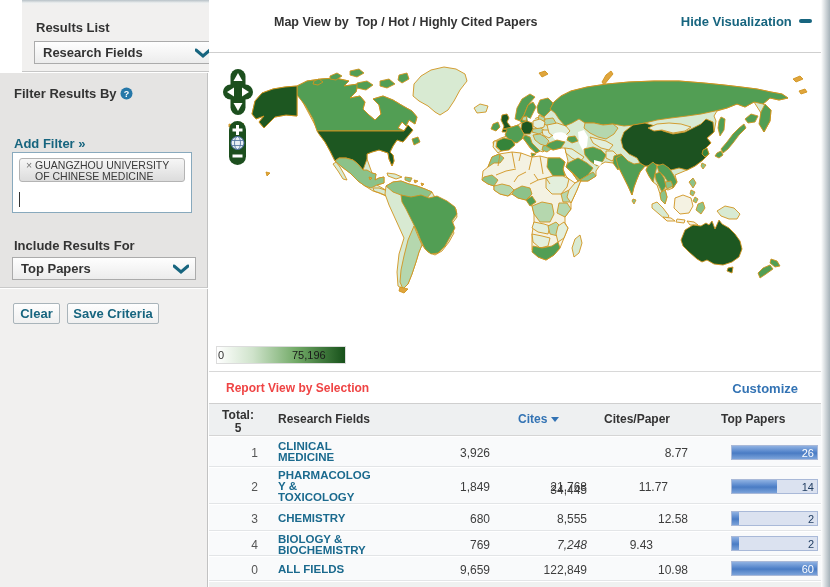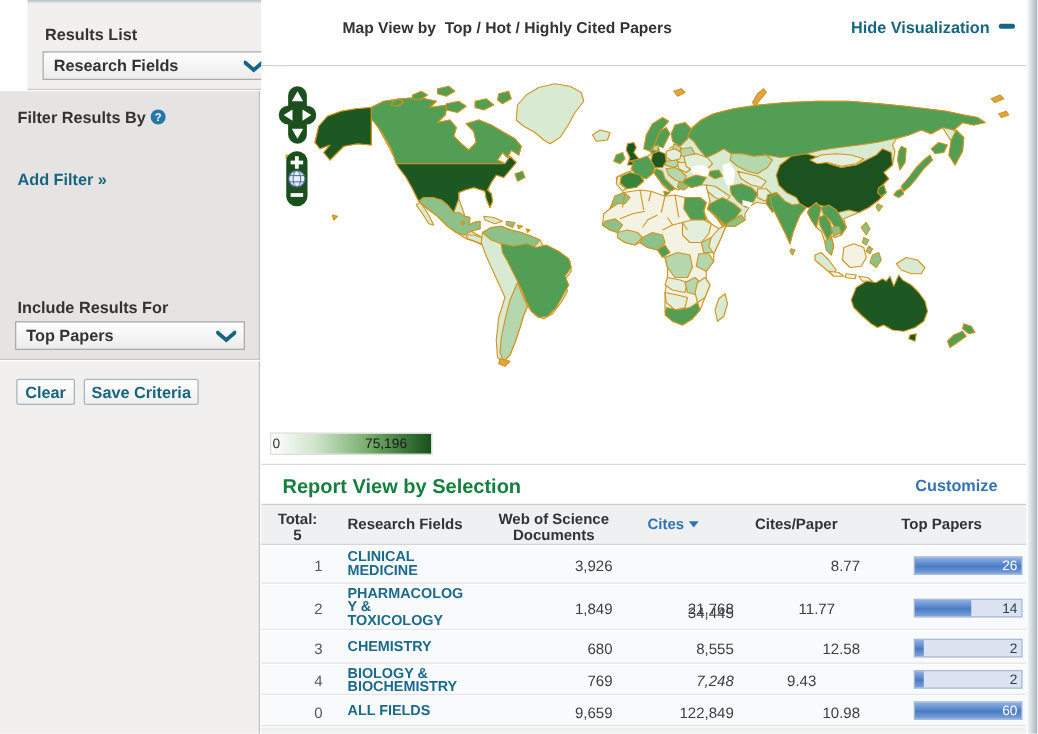--- a/index.html
+++ b/index.html
@@ -72,20 +72,24 @@
   </div>
 </div>
 <div class="abs" id="side2">
   <div class="abs lbl" style="left:14px; top:13px;">Filter Results By
     <svg style="vertical-align:-2px" width="13" height="13" viewBox="0 0 13 13">
         <circle cx="6.5" cy="6.5" r="6" fill="#2577a8"></circle>
         <text x="6.5" y="9.6" font-size="9" font-weight="bold" fill="#fff" text-anchor="middle">?</text>
 </svg>
   </div>
   <div class="abs b teal" style="left:14px; top:63px; font-size:13px;">Add Filter »</div>
+  <div class="abs" id="fbox_">
+    <div id="ftag"><span style="color:#777;">×</span> GUANGZHOU UNIVERSITY<br><span style="padding-left:9px;">OF CHINESE MEDICINE</span></div>
+    <div id="caret"></div>
+  </div>
   <div class="abs lbl" style="left:14px; top:165px;">Include Results For</div>
   <div class="sel" style="top:184px;">Top Papers
     <svg class="chev" viewBox="0 0 16 11">
         <path d="M1,2 L8,8 L15,2" fill="none" stroke="#17657f" stroke-width="3" stroke-linecap="round"></path>
 </svg>
   </div>
 </div>
 <div class="abs" id="side3">
   <div class="btn" style="left:13px; top:14px; width:47px;">Clear</div>
   <div class="btn" style="left:67px; top:14px; width:92px;">Save Criteria</div>
@@ -233,27 +237,26 @@
 </svg>
 </div>
 
 <div class="abs" id="ctrl"></div>
 
 <div class="abs" id="legend"></div>
 <div class="abs" style="left:218px; top:349px; font-size:11px; color:#333;">0</div>
 <div class="abs" style="left:292px; top:349px; font-size:11px; color:#1a1a1a;">75,196</div>
 
 <div class="abs" id="rvhdr">
-  <div class="abs b" style="left:17px; top:9px; font-size:16px; color:#15803d;">Report View by Selection</div>
+  <div class="abs b" style="left:17px; top:9px; font-size:12px; color:#ef4444;">Report View by Selection</div>
   <div class="abs b" style="right:23px; top:9px; font-size:13px; color:#3373b4;">Customize</div>
 </div>
 <div class="abs" id="thead">
   <div class="hcol" style="left:9px; width:40px;">Total:<br>5</div>
   <div class="hcol" style="left:69px; top:9px; text-align:left;">Research Fields</div>
-  <div class="hcol" style="left:187px; width:94px;">Web of Science<br>Documents</div>
   <div class="hcol" style="left:309px; top:9px; color:#3373b4; text-align:left;">Cites <span style="display:inline-block; width:0; height:0; border-left:4px solid transparent; border-right:4px solid transparent; border-top:5px solid #3373b4; vertical-align:1px;"></span></div>
   <div class="hcol" style="left:395px; top:9px; text-align:left;">Cites/Paper</div>
   <div class="hcol" style="left:512px; top:9px; text-align:left;">Top Papers</div>
 </div>
 
 <div class="abs trow" style="top:437px; height:30px;"></div>
 <div class="abs trow" style="top:468px; height:36px;"></div>
 <div class="abs trow" style="top:505px; height:26px;"></div>
 <div class="abs trow" style="top:532px; height:24px;"></div>
 <div class="abs trow" style="top:557px; height:24px;"></div>

